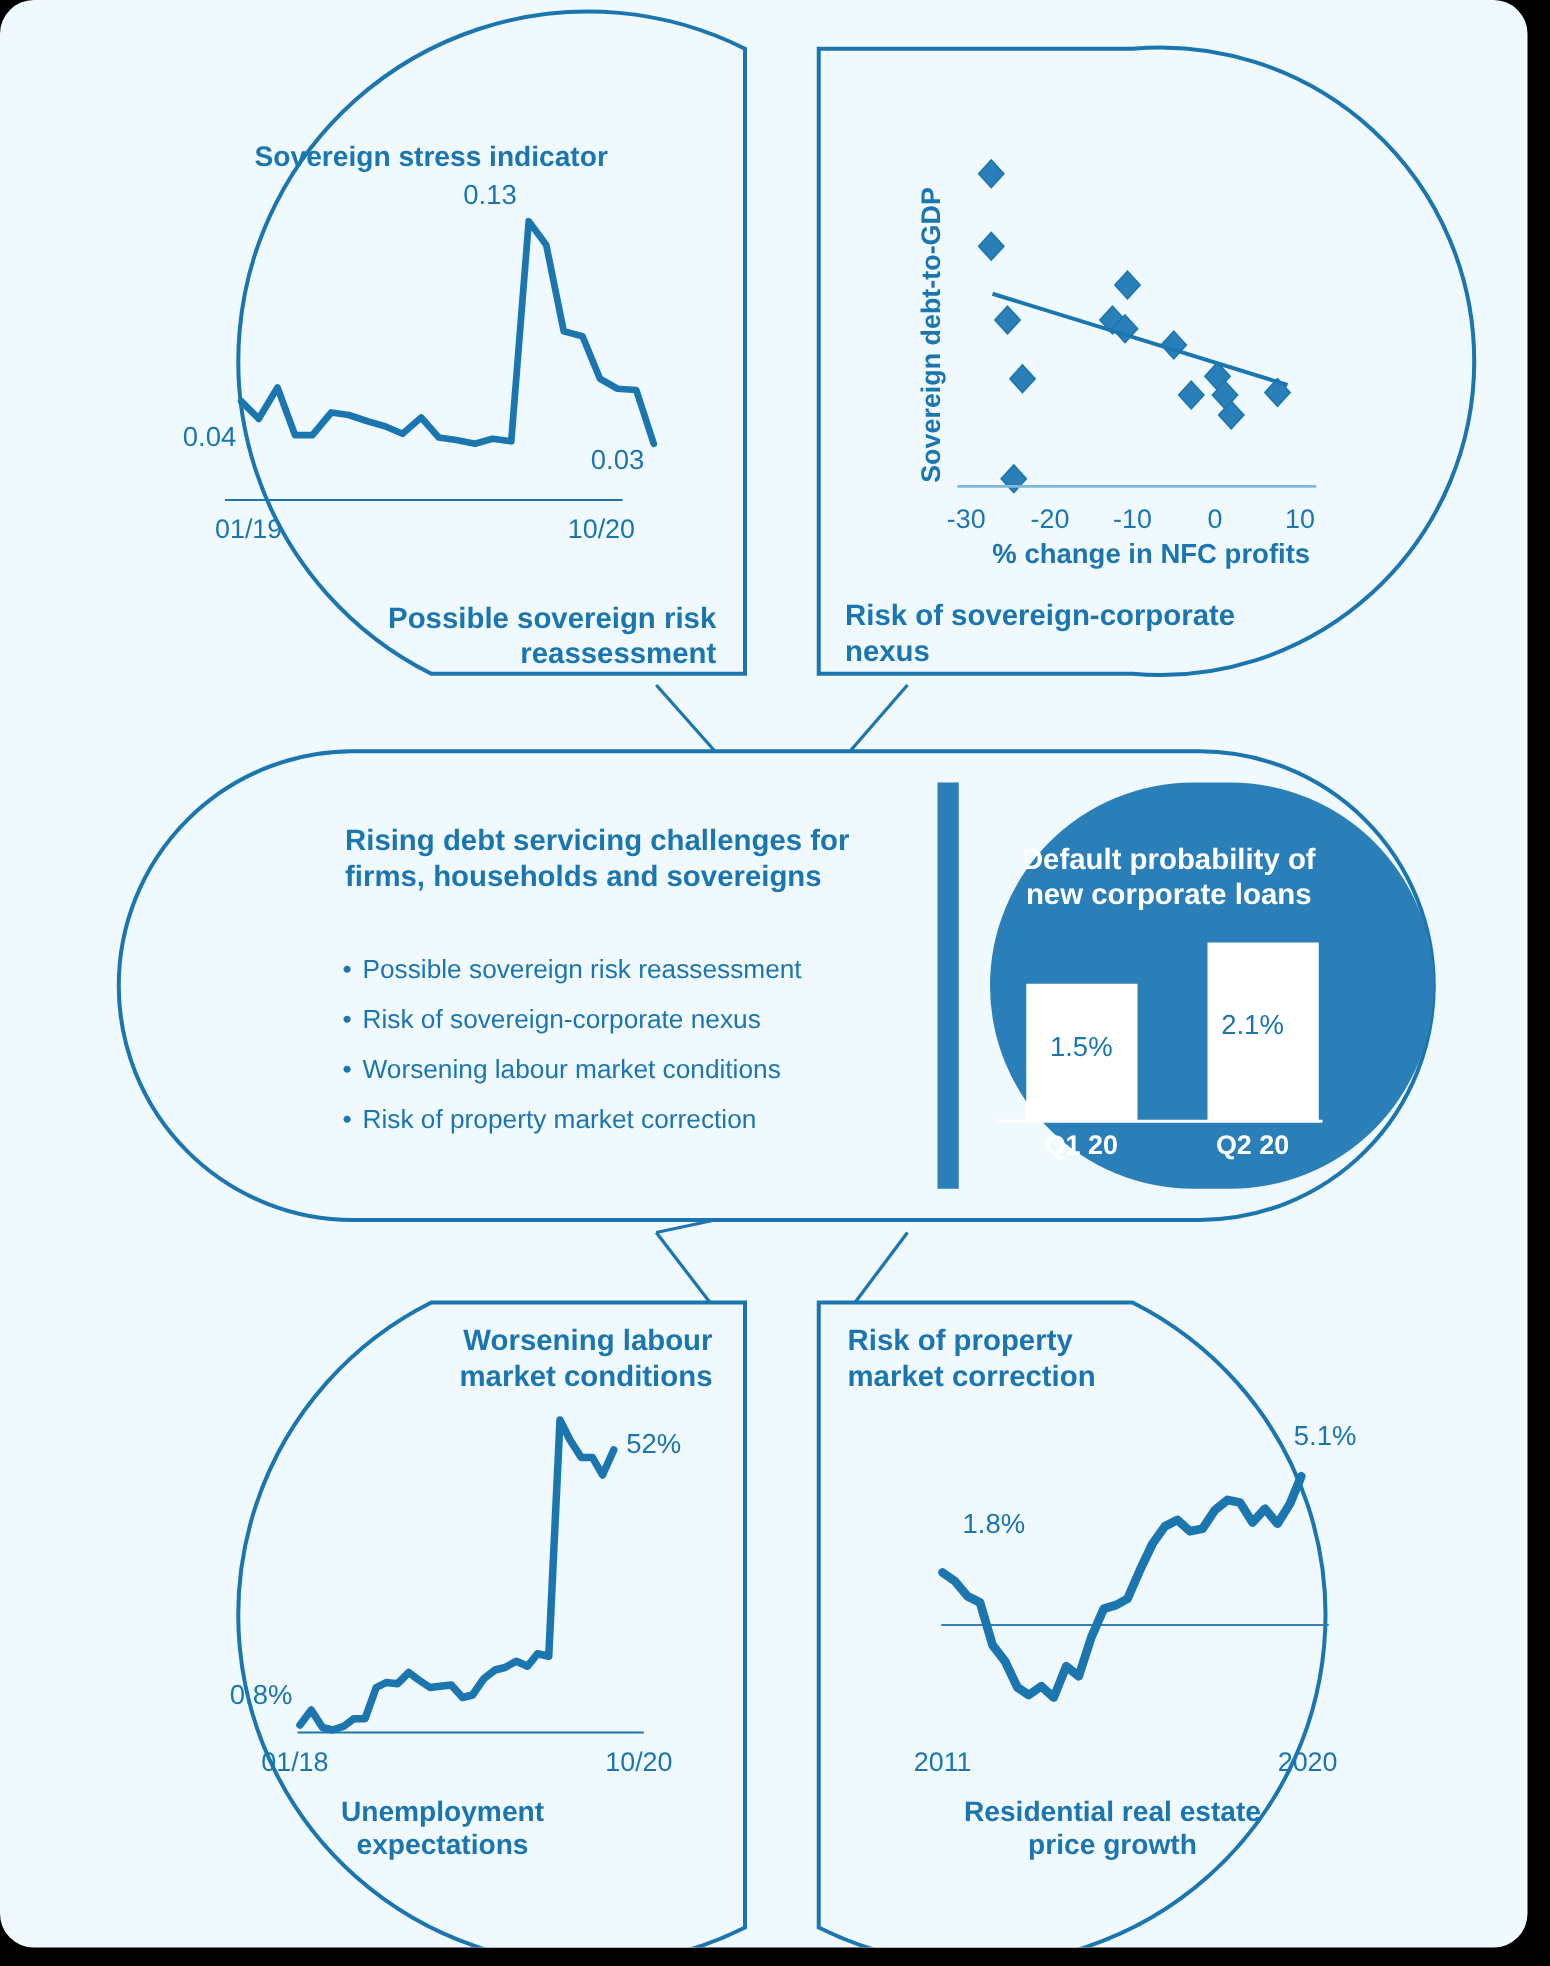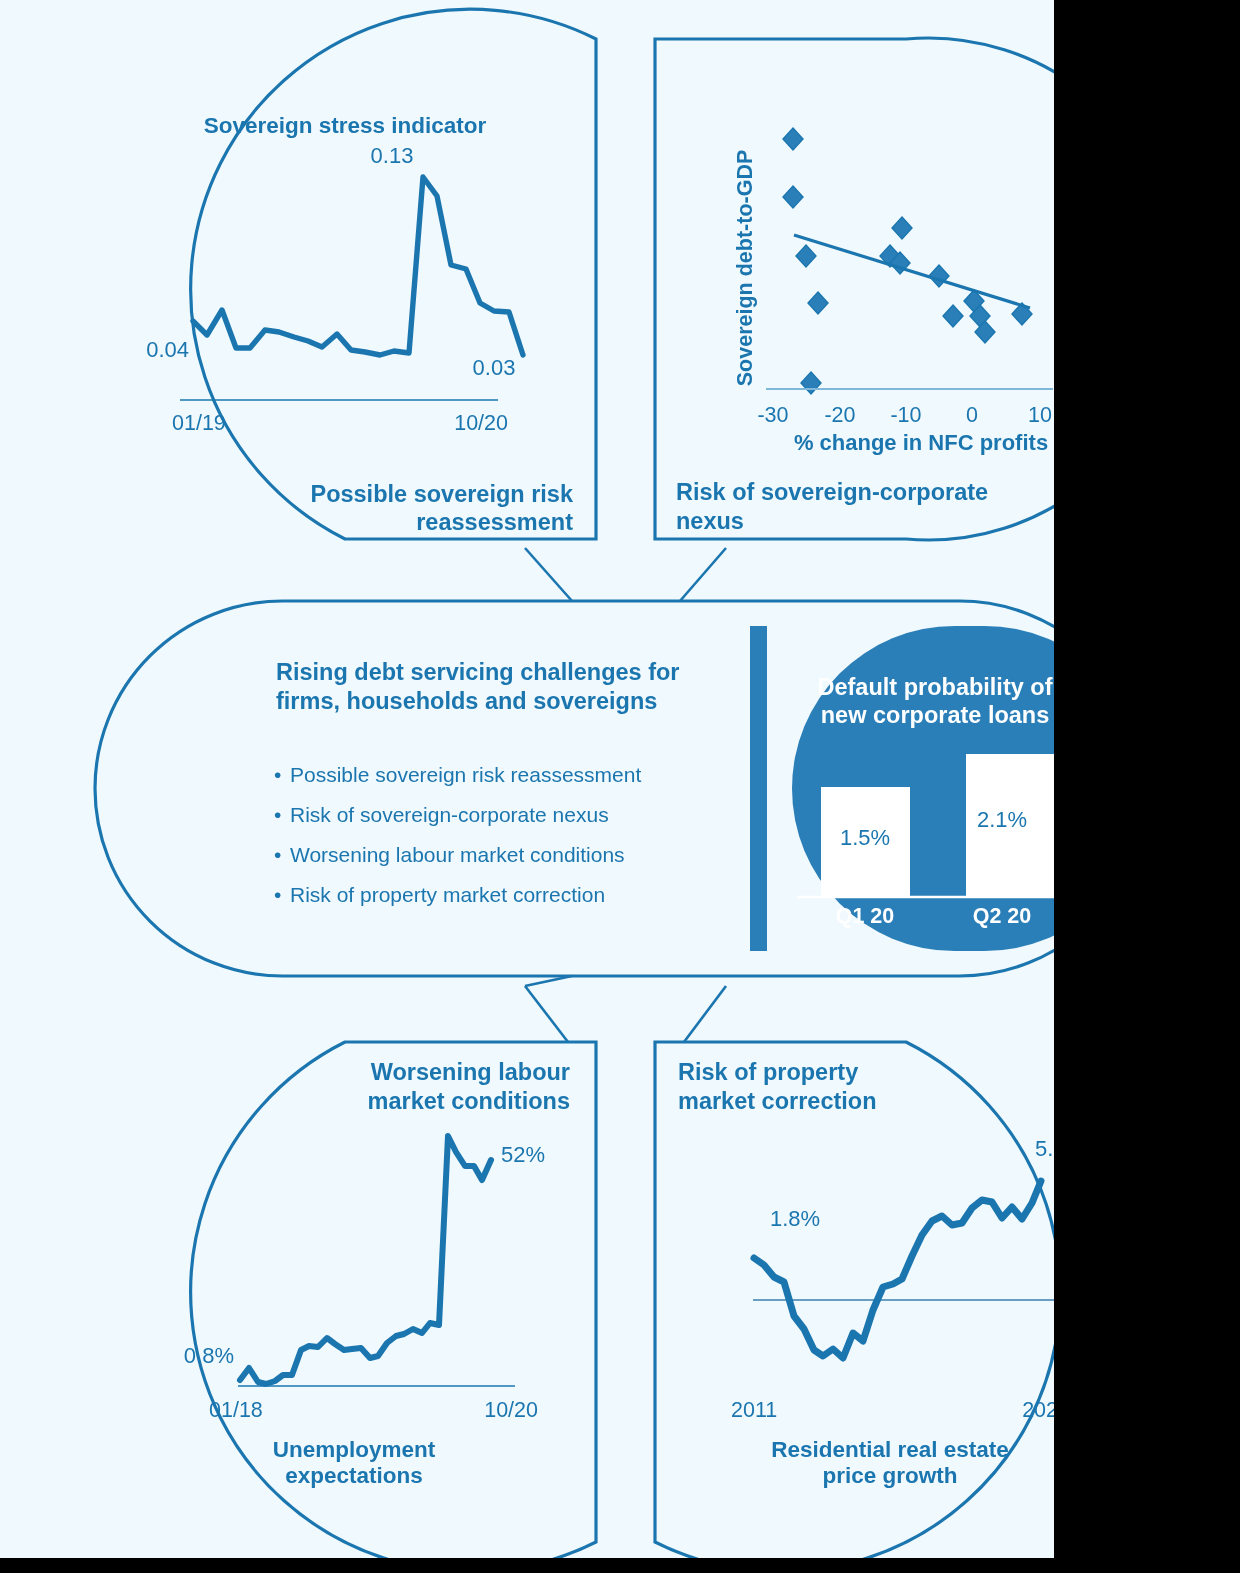--- a/index.html
+++ b/index.html
@@ -5,23 +5,24 @@
   html,body{margin:0;padding:0;background:#000;}
   #root{
     position:relative;
     width:1240px;height:1573px;
     background:#000;
     overflow:hidden;
     font-family:"Liberation Sans", sans-serif;
   }
   #canvas{
     position:absolute;left:0;top:0;
-    width:1054px;height:1558px;
+    width:1222px;height:1558px;
     background:#F0F9FD;
     overflow:hidden;
+    border-radius:27px;
   }
   svg.layer{position:absolute;left:0;top:0;width:1222px;height:1558px;overflow:visible;}
   .ttl{font-weight:bold;fill:#1B76B0;}
   .lbl{fill:#1B76B0;}
   .wht{fill:#FFFFFF;font-weight:bold;}
   text{font-family:"Liberation Sans", sans-serif;}
 </style>
 </head>
 <body>
 

